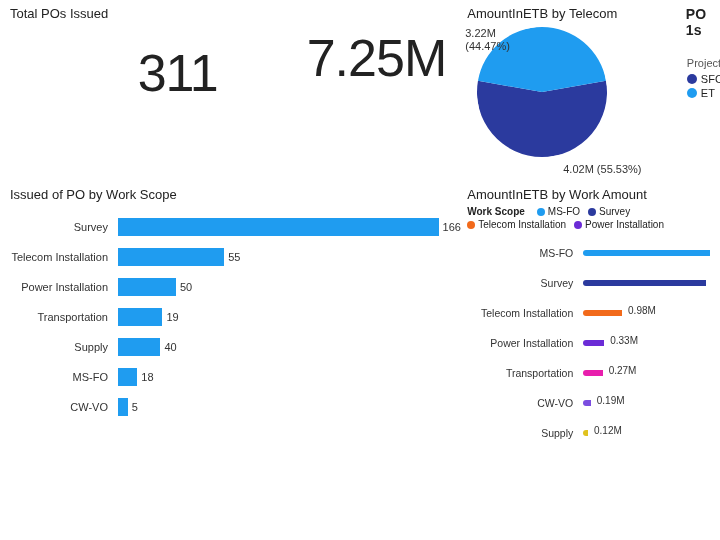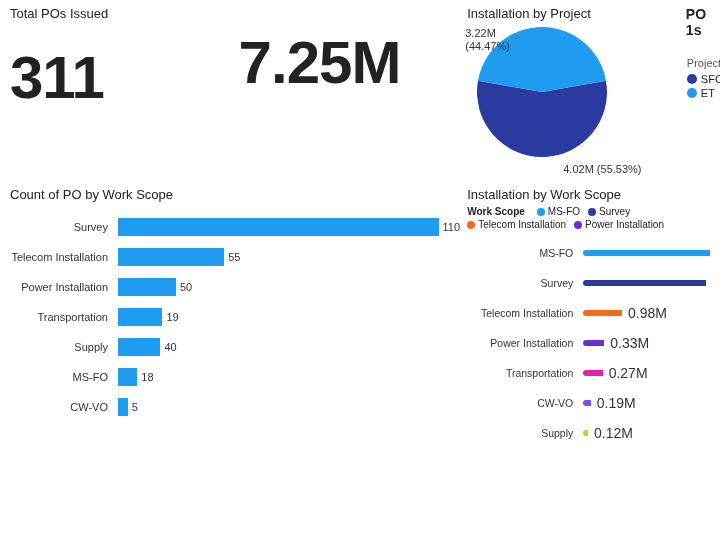--- a/index.html
+++ b/index.html
@@ -14,60 +14,60 @@
   }
   .grid {
     display: grid;
     grid-template-columns: 1fr 1fr 1fr 0.15fr;
     grid-template-rows: 180px 360px;
     gap: 1px;
     border-radius: 23px;
   }
   .tile { padding: 6px 10px; position: relative; }
   .tile-title { font-size: 13px; font-weight: 400; color: #222; margin-bottom: 4px; }
-  .big-number { font-size: 60px; font-weight: 700; text-align: left; margin-top: 22px; letter-spacing: -1px; }
+  .big-number { font-size: 52px; font-weight: 400; text-align: right; margin-top: 22px; letter-spacing: -1px; }
   .pie-wrap { position: relative; width: 100%; height: 160px; }
   svg { display: block; }
   .pie-label { position: absolute; font-size: 11px; color: #333; line-height: 1.2; }
   .legend-title { font-size: 11px; color: #555; margin-bottom: 4px; }
   .legend-item { display: flex; align-items: center; gap: 4px; font-size: 11px; margin-bottom: 2px; }
   .swatch { width: 10px; height: 10px; border-radius: 50%; display: inline-block; }
   .bars { margin-top: 10px; }
   .bar-row { display: flex; align-items: center; height: 30px; gap: 6px; }
   .bar-cat { width: 102px; text-align: right; font-size: 11px; color: #333; padding-right: 4px; }
   .bar-track { flex: 1; position: relative; height: 18px; }
   .bar-fill { height: 100%; background: #1f9cf0; }
   .bar-val { position: absolute; left: calc(var(--w) + 4px); top: 0; font-size: 11px; line-height: 18px; color: #333; }
   .amount-bars { margin-top: 6px; }
   .ws-legend { font-size: 10px; margin: 4px 0 8px 0; display: flex; flex-wrap: wrap; gap: 2px 8px; align-items: center; }
   .ws-legend .lbl { font-weight: 700; margin-right: 4px; }
   .dot { width: 8px; height: 8px; border-radius: 50%; display: inline-block; }
   .abar-row { display: flex; align-items: center; height: 30px; gap: 6px; }
   .abar-cat { width: 110px; text-align: right; font-size: 10.5px; color: #333; padding-right: 4px; }
   .abar-track { flex: 1; position: relative; height: 6px; border-radius: 2px; }
   .abar-fill { height: 6px; border-radius: 3px 0 0 3px; }
-  .abar-val { position: absolute; top: -5px; font-size: 14px; color: #333; }
+  .abar-val { position: absolute; top: -5px; font-size: 10px; color: #333; }
   .cut-text { font-weight: 700; font-size: 14px; }
 </style>
 </head>
 <body>
 
 <div class="grid">
 
   <div class="tile">
     <div class="tile-title">Total POs Issued</div>
     <div class="big-number">311</div>
   </div>
 
   <div class="tile">
     <div class="big-number">7.25M</div>
   </div>
 
   <div class="tile">
-    <div class="tile-title">Installation by Project</div>
+    <div class="tile-title">AmountInETB by Telecom</div>
     <div class="pie-wrap">
       <svg id="pie-svg" width="130" height="130" viewBox="-1 -1 2 2" style="margin-left:10px;margin-top:6px;transform:rotate(-10deg)">
           <path d="M 0 0 L 1 0 A 1 1 0 1 1 -0.9402405918940113 -0.3405108358845563 Z" fill="#2b3a9e"></path>
           <path d="M 0 0 L -0.9402405918940113 -0.3405108358845563 A 1 1 0 0 1 1 -2.4492935982947064e-16 Z" fill="#1f9cf0"></path>
         </svg>
       <div class="pie-label" id="pie-lbl-0" style="left:96px;top:136px">4.02M (55.53%)</div>
       <div class="pie-label" id="pie-lbl-1" style="left:-2px;top:0px;white-space:pre;text-align:left">3.22M
 (44.47%)</div>
       <div style="position:absolute;right:-48px;top:30px">
         <div class="legend-title">Project</div>
@@ -84,27 +84,27 @@
       </div>
     </div>
   </div>
 
   <div class="tile" style="padding-left:0">
     <div class="cut-text">PO</div>
     <div class="cut-text">1s</div>
   </div>
 
   <div class="tile" style="grid-column:1/3">
-    <div class="tile-title">Count of PO by Work Scope</div>
+    <div class="tile-title">Issued of PO by Work Scope</div>
     <div class="bars" id="count-bars">
         <div class="bar-row">
           <div class="bar-cat">Survey</div>
       <div class="bar-track" style="--w:97.65%">
         <div class="bar-fill" style="width:97.65%"></div>
-        <div class="bar-val">110</div>
+        <div class="bar-val">166</div>
       </div>
         </div>
         <div class="bar-row">
           <div class="bar-cat">Telecom Installation</div>
       <div class="bar-track" style="--w:32.35%">
         <div class="bar-fill" style="width:32.35%"></div>
         <div class="bar-val">55</div>
       </div>
         </div>
         <div class="bar-row">
@@ -139,21 +139,21 @@
           <div class="bar-cat">CW-VO</div>
       <div class="bar-track" style="--w:2.94%">
         <div class="bar-fill" style="width:2.94%"></div>
         <div class="bar-val">5</div>
       </div>
         </div>
       </div>
   </div>
 
   <div class="tile" style="grid-column:3/5">
-    <div class="tile-title">Installation by Work Scope</div>
+    <div class="tile-title">AmountInETB by Work Amount</div>
     <div class="ws-legend" id="ws-legend">
         <span class="lbl">Work Scope</span>
         <span style="display: inline-flex; align-items: center; gap: 3px;">
           <span class="dot" style="background:#1f9cf0"></span>
           <span>MS-FO</span>
         </span>
         <span style="display: inline-flex; align-items: center; gap: 3px;">
           <span class="dot" style="background:#2b3a9e"></span>
           <span>Survey</span>
         </span>

